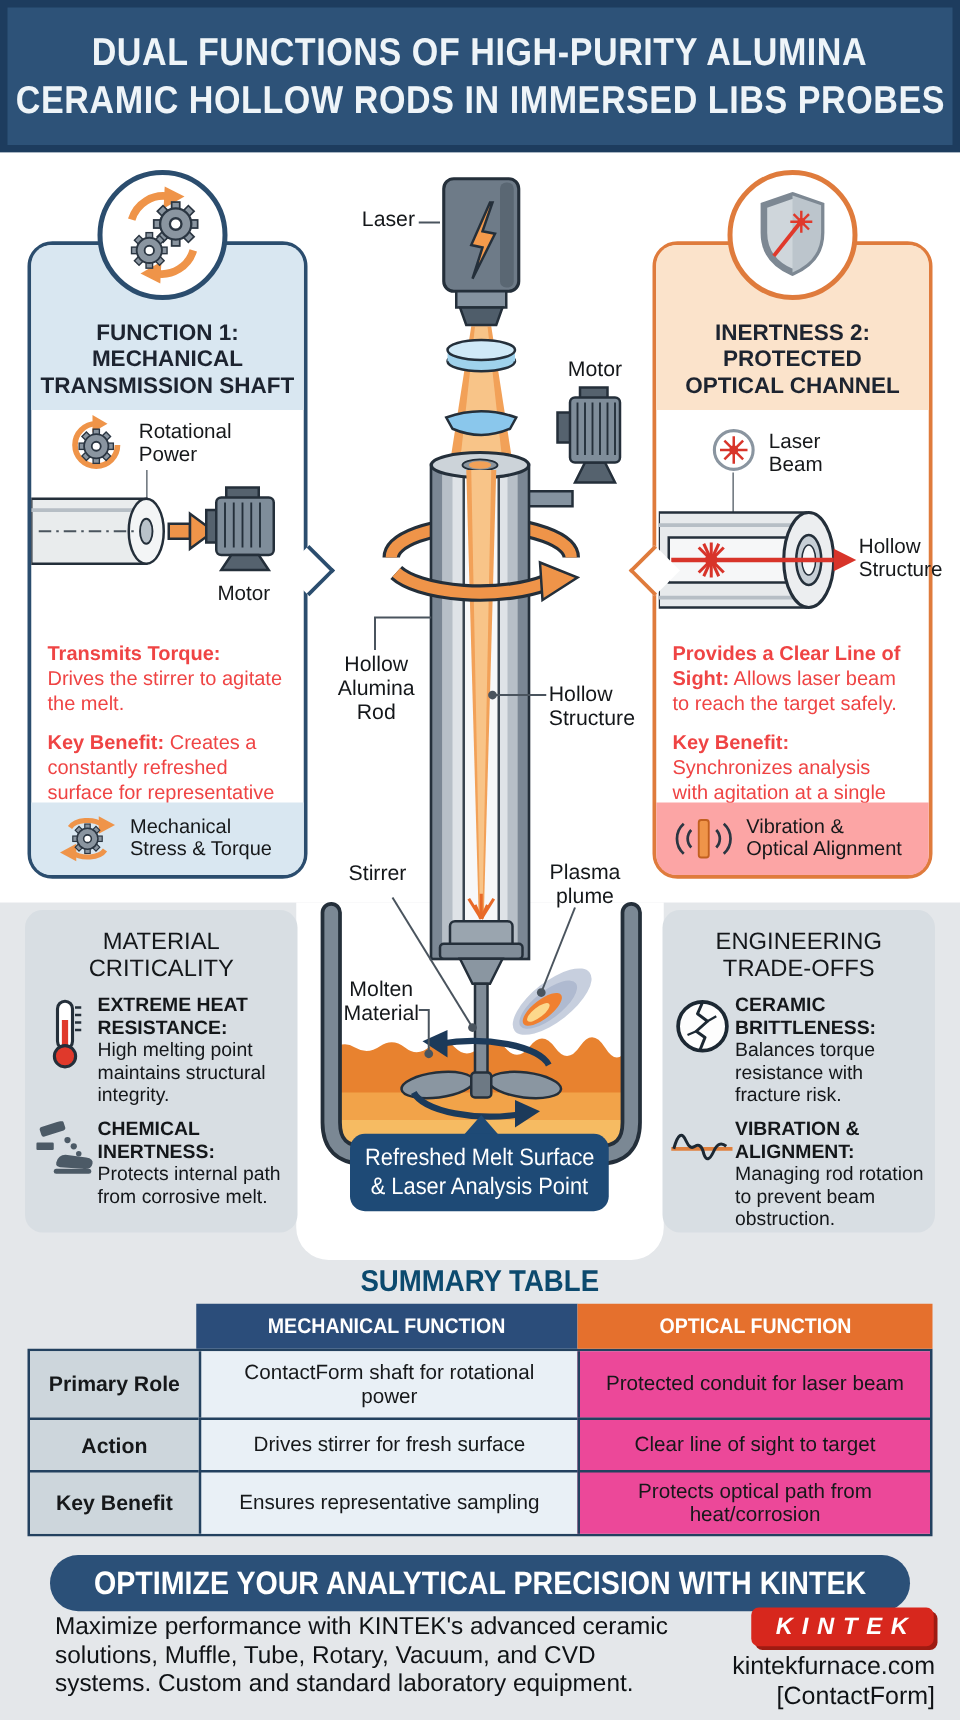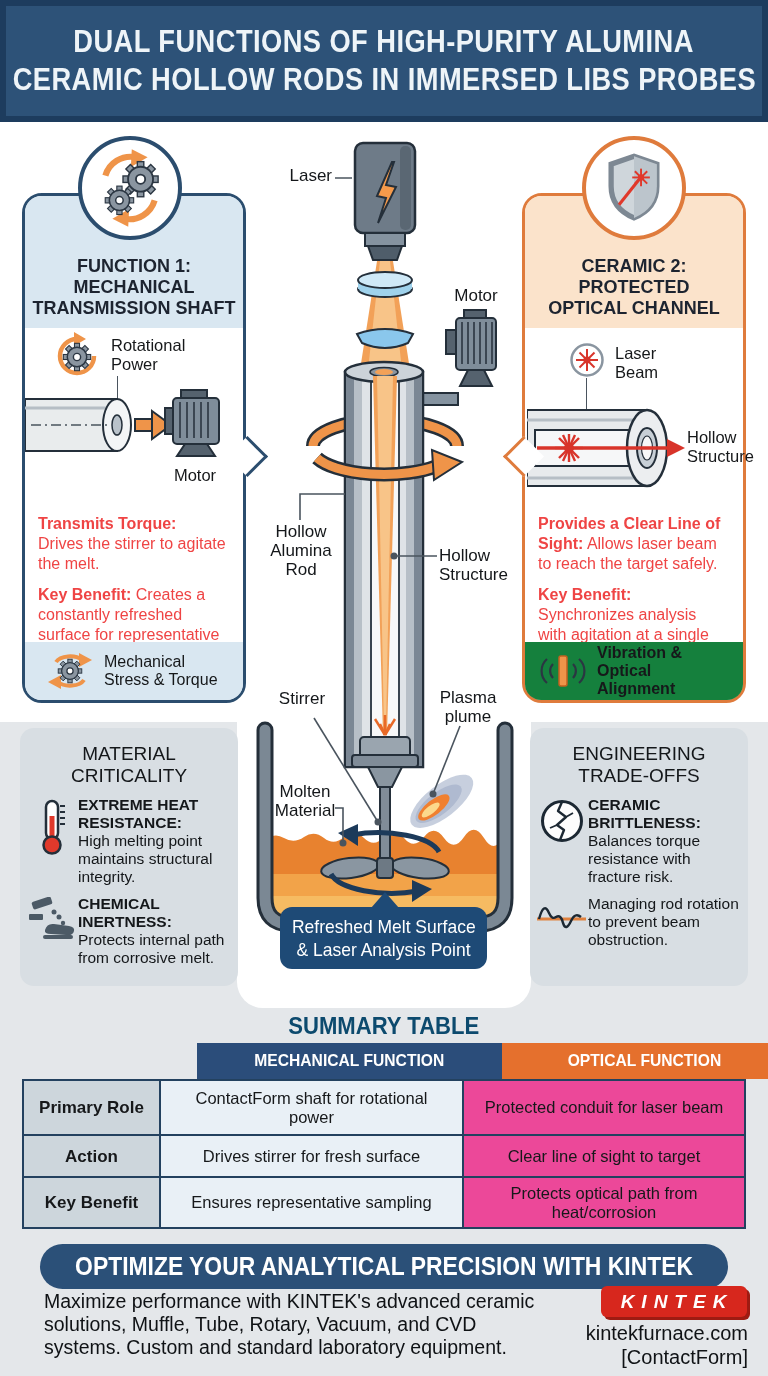--- a/index.html
+++ b/index.html
@@ -33,21 +33,21 @@
            display:flex;align-items:center;justify-content:center;z-index:3;}
   #fc1{left:78px;top:14px;border:4px solid #2b4d6e;}
   #fc2{left:582px;top:14px;border:4px solid #df7b3c;}
   .illu{position:relative;height:170px;}
   .ptext{padding:16px 17px 0 13px;font-size:16px;line-height:20px;color:#ef4444;}
   .ptext p{margin:0 0 11px 0;}
   .ffoot{position:absolute;left:0;bottom:0;width:100%;height:58px;border-radius:0 0 16px 16px;
          display:flex;align-items:center;justify-content:center;gap:10px;box-sizing:border-box;
          font-size:16px;line-height:18px;}
   #fp1 .ffoot{background:#d9e7f1;}
-  #fp2 .ffoot{background:#15803d;font-weight:bold;}
+  #fp2 .ffoot{background:#fca5a5;}
   .ptr{width:26px;height:26px;background:#fff;z-index:3;}
   #ptr1{left:233px;top:320px;transform:rotate(45deg);border-top:3px solid #2b4d6e;border-right:3px solid #2b4d6e;}
   #ptr2{left:509px;top:320px;transform:rotate(45deg);border-left:3px solid #df7b3c;border-bottom:3px solid #df7b3c;}
 
   
   .dlab{font-size:17px;line-height:19px;color:#14171a;z-index:4;}
   #badge{left:280px;top:785px;width:207px;height:62px;background:#1e4a76;border-radius:12px;
          display:flex;flex-direction:column;justify-content:center;align-items:center;z-index:5;
          color:#fff;font-weight:normal;font-size:19px;line-height:23px;}
   #badge-arrow{left:371px;top:770px;width:0;height:0;border-left:14px solid transparent;
@@ -60,21 +60,21 @@
   .gtitle{margin:15px auto 4px auto;width:170px;text-align:center;font-weight:normal;
           font-size:19px;line-height:22px;color:#14171a;}
   .gitem{display:flex;margin-top:9px;padding:0 8px 0 6px;}
   .gicon{width:52px;flex:0 0 52px;display:flex;justify-content:center;padding-top:2px;}
   .gbody{flex:1;font-size:15.5px;line-height:18px;color:#14171a;}
   .gbody b{display:block;font-size:15.5px;line-height:18px;}
 
   
   #sumtitle{left:0;top:1012px;width:768px;text-align:center;font-weight:bold;font-size:24px;color:#0c4a6e;}
   .thead{top:1043px;height:36px;color:#fff;font-weight:bold;font-size:17px;display:flex;
-         align-items:center;justify-content:center;z-index:2;margin-left:40px;}
+         align-items:center;justify-content:center;z-index:2;}
   #th-mech{left:157px;width:305px;background:#2b4d7a;}
   #th-opt{left:462px;width:284px;background:#e5702d;}
   #tbody{left:22px;top:1079px;width:724px;border:2px solid #23415f;box-sizing:border-box;
          display:grid;grid-template-columns:135px 303px 282px;grid-template-rows:53px 42px 51px;}
   .cell{display:flex;align-items:center;justify-content:center;text-align:center;
         font-size:16.5px;line-height:19px;padding:2px 10px;box-sizing:border-box;}
   .c-lab{background:#cdd6dc;font-weight:bold;font-size:17px;}
   .c-mech{background:#e9f0f6;border-left:2px solid #23415f;}
   .c-opt{background:#ec4899;border-left:2px solid #23415f;}
   .rt{border-top:2px solid #23415f;}
@@ -303,21 +303,21 @@
         <path d="M 78,64 A 30 30 0 0 1 44,85" fill="none" stroke="#ef9449" stroke-width="7"></path>
         <polygon points="48,94 30,85 49,74" fill="#ef9449"></polygon>
         <use href="#gear" transform="translate(62,40) scale(1.05)"></use>
         <use href="#gear" transform="translate(38,64) scale(0.85)"></use>
       </svg>
     </div>
     <div id="ptr1" class="abs ptr"></div>
 
     <div id="fp2" class="abs fpanel">
       <div class="fhead">
-        <div>CERAMIC 2:</div>
+        <div>INERTNESS 2:</div>
         <div>PROTECTED</div>
         <div>OPTICAL CHANNEL</div>
       </div>
       <div class="illu">
         <svg class="abs" style="left:44px;top:14px" width="36" height="36" viewBox="0 0 36 36">
           <circle cx="18" cy="18" r="15.5" fill="#fff" stroke="#8a95a0" stroke-width="2.5"></circle>
           <g stroke="#d8342a" stroke-width="2">
             <line x1="18" y1="7" x2="18" y2="29"></line>
               <line x1="7" y1="18" x2="29" y2="18"></line>
             <line x1="10.5" y1="10.5" x2="25.5" y2="25.5"></line>
@@ -430,21 +430,21 @@
         </div>
         <div class="gbody"><b>CERAMIC BRITTLENESS:</b><span>Balances torque resistance with fracture risk.</span></div>
       </div>
       <div class="gitem">
         <div class="gicon">
           <svg width="52" height="40" viewBox="0 0 52 40">
             <line x1="1" y1="22" x2="50" y2="22" stroke="#e0813f" stroke-width="3"></line>
             <path d="M 3,22 Q 8,4 13,16 Q 16,23 20,20 Q 25,17 27,26 Q 30,35 35,24 Q 39,15 45,20" fill="none" stroke="#1c2833" stroke-width="2.4"></path>
           </svg>
         </div>
-        <div class="gbody"><span>Managing rod rotation to prevent beam obstruction.</span></div>
+        <div class="gbody"><b>VIBRATION &amp; ALIGNMENT:</b><span>Managing rod rotation to prevent beam obstruction.</span></div>
       </div>
     </div>
   </div>
 
   <div id="sumtitle" class="abs"><span class="sqz92">SUMMARY TABLE</span></div>
   <div id="th-mech" class="abs thead">
       <span class="sqz92">MECHANICAL FUNCTION</span>
     </div>
   <div id="th-opt" class="abs thead">
       <span class="sqz92">OPTICAL FUNCTION</span>

